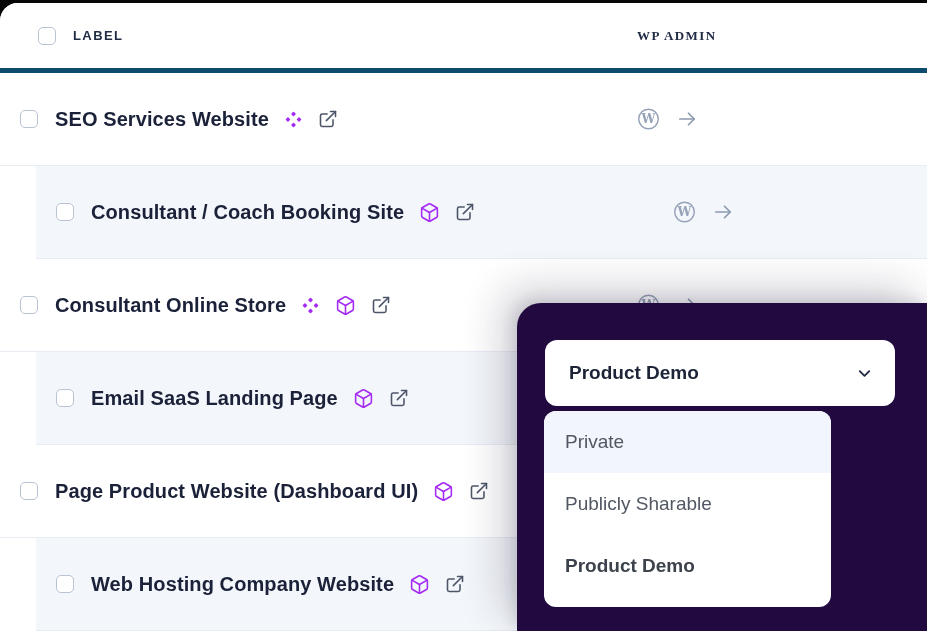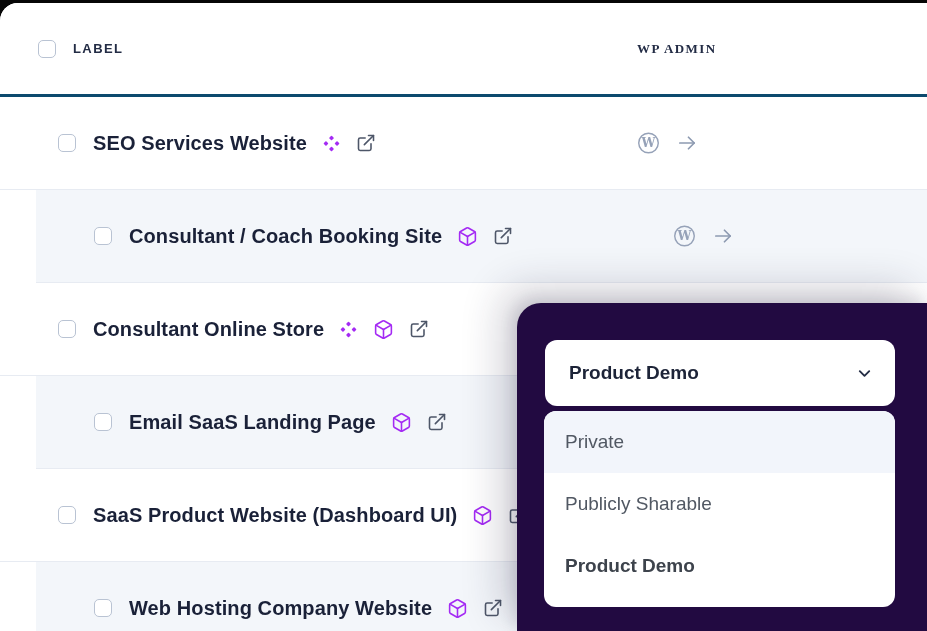--- a/index.html
+++ b/index.html
@@ -8,31 +8,31 @@
     background:#060606;
     font-family:"Liberation Sans", sans-serif;
     position:relative;
     -webkit-font-smoothing:antialiased;
   }
   .card {
     position:absolute; left:0; top:3px; width:927px; height:628px;
     background:#ffffff; border-top-left-radius:18px; overflow:hidden;
   }
   .thead {
-    position:relative; height:94px; display:flex; align-items:center;
-    padding-left:38px; border-bottom:3px solid #0c4a6e; background:#fff;
+    position:relative; height:70px; display:flex; align-items:center;
+    padding-left:38px; border-bottom:5px solid #0c4a6e; background:#fff;
   }
   .th {
     font-size:13px; font-weight:700; letter-spacing:1.4px;
     color:#232c45; margin-left:17px;
   }
   .th-wp { position:absolute; left:637px; margin-left:0;font-family:Liberation Serif, serif; }
   .row {
     position:relative; height:93px; display:flex; align-items:center;
-    padding-left:58px; border-bottom:1px solid #e7ebf2; background:#fff;
+    padding-left:20px; border-bottom:1px solid #e7ebf2; background:#fff;
   }
   .row.alt { background:#f3f6fa;margin-left:36px; }
   .checkbox {
     width:18px; height:18px; border:1.5px solid #b9c3d3; border-radius:5px;
     background:#fff; flex:0 0 auto; cursor:pointer;
   }
   .row-label {
     margin-left:17px; font-size:20px; font-weight:600; color:#1a2138;
     letter-spacing:0.1px; white-space:nowrap;
   }
@@ -51,21 +51,21 @@
     padding-left:44px;
   }
   .select {
     position:absolute; left:28px; top:37px; width:350px; height:66px;
     background:#fff; border-radius:12px; display:flex; align-items:center;
     justify-content:space-between; padding:0 22px 0 24px; cursor:pointer;
   }
   .select-value { font-size:19px; font-weight:600; color:#1d2438; }
   .chev { display:inline-flex; align-items:center; }
   .menu {
-    position:absolute; left:27px; top:108px; width:351px; height:196px;
+    position:absolute; left:27px; top:108px; width:287px; height:196px;
     background:#fff; border-radius:12px; overflow:hidden;
     display:flex; flex-direction:column;
   }
   .opt {
     height:62px; display:flex; align-items:center; padding-left:21px;
     font-size:19px; color:#515863; cursor:pointer;
   }
   .opt.highlighted { background:#f2f5fb; }
   .opt.selected .opt-label { font-weight:700; color:#3d434c; }
 </style>
@@ -219,21 +219,21 @@
       <span class="arrow-icon">
         <svg width="23" height="23" viewBox="0 0 24 24" fill="none" stroke="#8d9ab1" stroke-width="1.8" stroke-linecap="round" stroke-linejoin="round">
               <path d="M4 12h15"></path>
               <path d="m13 6 6 6-6 6"></path>
             </svg>
       </span>
     </span>
   </div>
       <div class="row">
     <span class="checkbox"></span>
-    <span class="row-label">SaaS Product Website (Dashboard UI)</span>
+    <span class="row-label">Page Product Website (Dashboard UI)</span>
     <span class="badges">
           <span class="badge-icon">
             <svg width="21" height="21" viewBox="0 0 24 24" fill="none" stroke="#a42af4" stroke-width="1.8" stroke-linecap="round" stroke-linejoin="round">
               <path d="M21 8a2 2 0 0 0-1-1.73l-7-4a2 2 0 0 0-2 0l-7 4A2 2 0 0 0 3 8v8a2 2 0 0 0 1 1.73l7 4a2 2 0 0 0 2 0l7-4A2 2 0 0 0 21 16Z"></path>
               <path d="m3.3 7 8.7 5 8.7-5"></path>
               <path d="M12 22V12"></path>
             </svg>
           </span>
           <span class="badge-icon" style="cursor:pointer">
             <svg width="20" height="20" viewBox="0 0 24 24" fill="none" stroke="#4d5668" stroke-width="1.9" stroke-linecap="round" stroke-linejoin="round">

